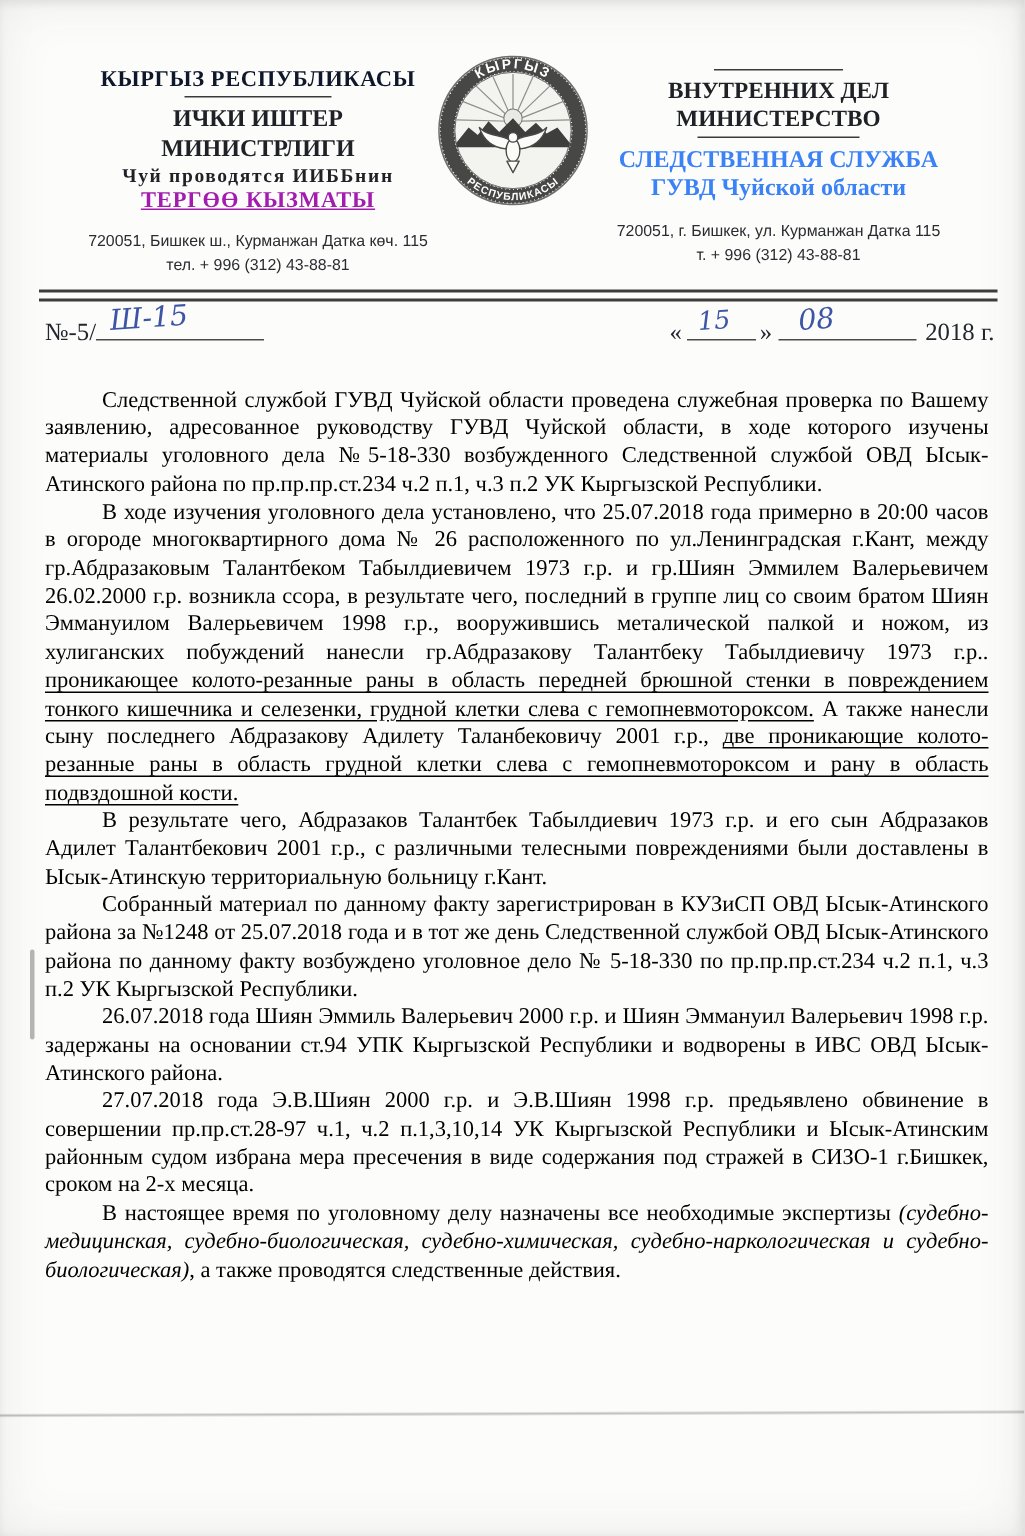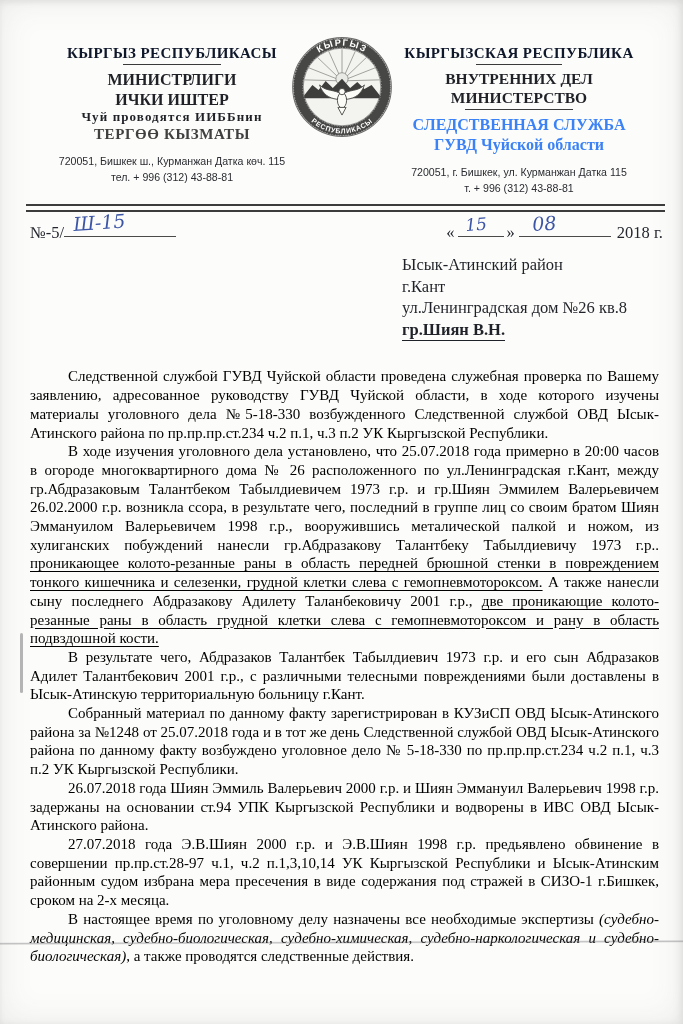--- a/index.html
+++ b/index.html
@@ -18,21 +18,21 @@
   .cols{display:flex;justify-content:space-between;padding:0 18px 0 26px;}
   .col{text-align:center;line-height:1.22;}
   .col-left{width:292px;}
   .col-right{width:292px;}
   .country{font-weight:bold;font-size:15px;letter-spacing:.4px;color:#0f172a;}
   .hr-small{border-bottom:1.6px solid #3a3a3a;margin:2px auto 5px auto;}
   .w95{width:98px;} .w85{width:86px;} .w105{width:108px;margin-top:1px;}
   .ministry{font-weight:bold;font-size:16px;color:#1f2126;}
   .ministry-r{font-weight:bold;font-size:15.5px;color:#1f2126;}
   .dept-ls{font-weight:bold;font-size:13px;letter-spacing:1.1px;color:#1f2126;}
-  .dept{font-weight:bold;font-size:15px;letter-spacing:.6px;color:#404040;}
+  .dept{font-weight:bold;font-size:15px;letter-spacing:.6px;color:#a21caf;text-decoration:underline;}
   .dept-r{font-weight:bold;font-size:16px;color:#3b82f6;}
   .addr{margin-top:11px;font-family:"Liberation Sans","DejaVu Sans",sans-serif;font-size:10.6px;line-height:1.5;color:#2a2c31;}
   .emblem{position:absolute;left:50%;top:36px;transform:translateX(-50%);width:102px;height:102px;}
   
   .double-rule{margin:7px 18px 0 26px;height:4px;border-top:2px solid #3c3c3c;border-bottom:2px solid #3c3c3c;}
   
   .numdate{display:flex;justify-content:space-between;align-items:flex-end;padding:8px 20px 0 30px;font-size:16.5px;}
   .blank{display:inline-block;border-bottom:1.6px solid #4a4a4a;position:relative;vertical-align:baseline;height:1em;}
   .blank-num{width:112px;}
   .blank-day{width:46px;margin:0 3px;}
@@ -117,32 +117,31 @@
       <text font-family="Liberation Sans, DejaVu Sans, sans-serif" font-size="6.8" font-weight="bold" fill="#ffffff" letter-spacing="0.7">
         <textPath href="#arcBottom" startOffset="50%" text-anchor="middle">РЕСПУБЛИКАСЫ</textPath>
       </text>
     </svg>
 
     <div class="cols">
 
       <div class="col col-left">
         <div class="country">КЫРГЫЗ РЕСПУБЛИКАСЫ</div>
         <div class="hr-small w95"></div>
+        <div class="ministry">ИЧКИ ИШТЕР</div>
         <div class="ministry">МИНИСТРЛИГИ</div>
-        <div class="ministry">ИЧКИ ИШТЕР</div>
         <div class="dept-ls">Чуй проводятся ИИББнин</div>
         <div class="dept">ТЕРГӨӨ КЫЗМАТЫ</div>
         <div class="addr">
           <div>720051, Бишкек ш., Курманжан Датка көч. 115</div>
           <div>тел.  + 996 (312) 43-88-81</div>
         </div>
       </div>
 
       <div class="col col-right">
-        <div class="country">КЫРГЫЗСКАЯ РЕСПУБЛИКА</div>
         <div class="hr-small w85"></div>
         <div class="ministry-r">ВНУТРЕННИХ ДЕЛ</div>
         <div class="ministry-r">МИНИСТЕРСТВО</div>
         <div class="hr-small w105"></div>
         <div class="dept-r">СЛЕДСТВЕННАЯ СЛУЖБА</div>
         <div class="dept-r">ГУВД Чуйской области</div>
         <div class="addr">
           <div>720051, г. Бишкек, ул. Курманжан Датка 115</div>
           <div>т. + 996 (312)  43-88-81</div>
         </div>
@@ -154,26 +153,20 @@
 
   <div class="numdate">
     <div>
       <span>№-5/</span><span class="blank blank-num"><span class="hw">Ш-15</span></span>
     </div>
     <div>
       <span>«</span><span class="blank blank-day"><span class="hw hw-day">15</span></span><span>»</span><span class="blank blank-month"><span class="hw hw-month">08</span></span><span>2018 г.</span>
     </div>
   </div>
 
-  <div class="recipient">
-    <div>Ысык-Атинский район</div>
-    <div>г.Кант</div>
-    <div>ул.Ленинградская дом №26 кв.8</div>
-    <div><span class="recipient-name">гр.Шиян В.Н.</span></div>
-  </div>
 
   <div class="letter">
     <p><span>Следственной службой ГУВД Чуйской области проведена служебная проверка по Вашему заявлению, адресованное руководству ГУВД Чуйской области, в ходе которого изучены материалы уголовного дела №5-18-330 возбужденного Следственной службой ОВД Ысык-Атинского района по пр.пр.пр.ст.234 ч.2 п.1, ч.3 п.2 УК Кыргызской Республики.</span></p>
     <p><span>В ходе изучения уголовного дела установлено, что 25.07.2018 года примерно в 20:00 часов в огороде многоквартирного дома № 26 расположенного по ул.Ленинградская г.Кант, между гр.Абдразаковым Талантбеком Табылдиевичем 1973 г.р. и гр.Шиян Эммилем Валерьевичем 26.02.2000 г.р. возникла ссора, в результате чего, последний в группе лиц со своим братом Шиян Эммануилом Валерьевичем 1998 г.р., вооружившись металической палкой и ножом, из хулиганских побуждений нанесли гр.Абдразакову Талантбеку Табылдиевичу 1973 г.р.. </span><span class="seg-wavy">проникающее колото-резанные раны в область передней брюшной стенки в повреждением тонкого кишечника и селезенки, грудной клетки слева с гемопневмотороксом.</span><span> А также нанесли сыну последнего Абдразакову Адилету Таланбековичу 2001 г.р., </span><span class="seg-wavy">две проникающие колото-резанные раны в область грудной клетки слева с гемопневмотороксом и рану в область подвздошной кости.</span></p>
     <p><span>В результате чего, Абдразаков Талантбек Табылдиевич 1973 г.р. и его сын Абдразаков Адилет Талантбекович 2001 г.р., с различными телесными повреждениями были доставлены в Ысык-Атинскую территориальную больницу г.Кант.</span></p>
     <p><span>Собранный материал по данному факту зарегистрирован в КУЗиСП ОВД Ысык-Атинского района за №1248 от 25.07.2018 года и в тот же день Следственной службой ОВД Ысык-Атинского района по данному факту возбуждено уголовное дело № 5-18-330 по пр.пр.пр.ст.234 ч.2 п.1, ч.3 п.2 УК Кыргызской Республики.</span></p>
     <p><span>26.07.2018 года Шиян Эммиль Валерьевич 2000 г.р. и Шиян Эммануил Валерьевич 1998 г.р. задержаны на основании ст.94 УПК Кыргызской Республики и водворены в ИВС ОВД Ысык-Атинского района.</span></p>
     <p><span>27.07.2018 года Э.В.Шиян 2000 г.р. и Э.В.Шиян 1998 г.р. предьявлено обвинение в совершении пр.пр.ст.28-97 ч.1, ч.2 п.1,3,10,14 УК Кыргызской Республики и Ысык-Атинским районным судом избрана мера пресечения в виде содержания под стражей в СИЗО-1 г.Бишкек, сроком на 2-х месяца.</span></p>
     <p><span>В настоящее время по уголовному делу назначены  все необходимые экспертизы </span><span class="seg-italic">(судебно-медицинская, судебно-биологическая, судебно-химическая, судебно-наркологическая и судебно-биологическая)</span><span>, а также проводятся следственные действия.</span></p>
   </div>

